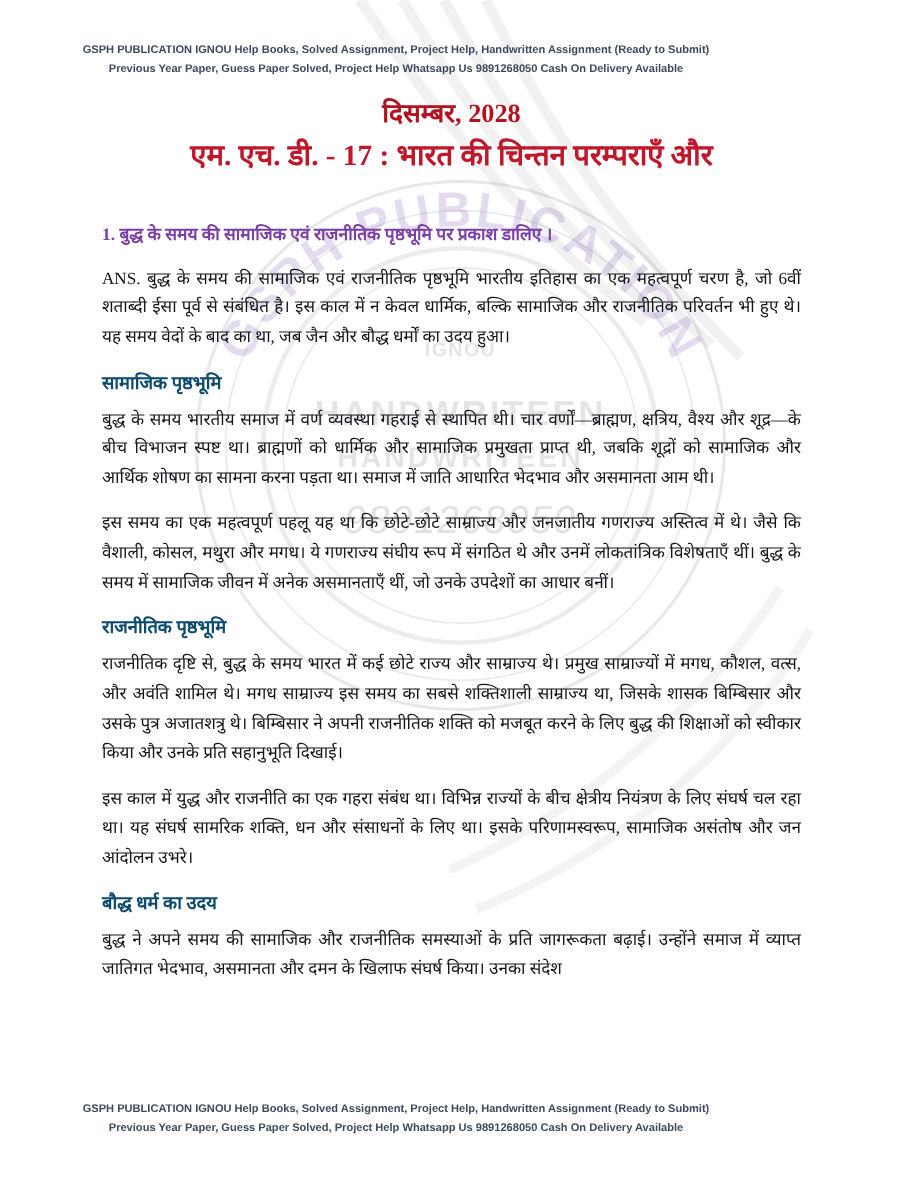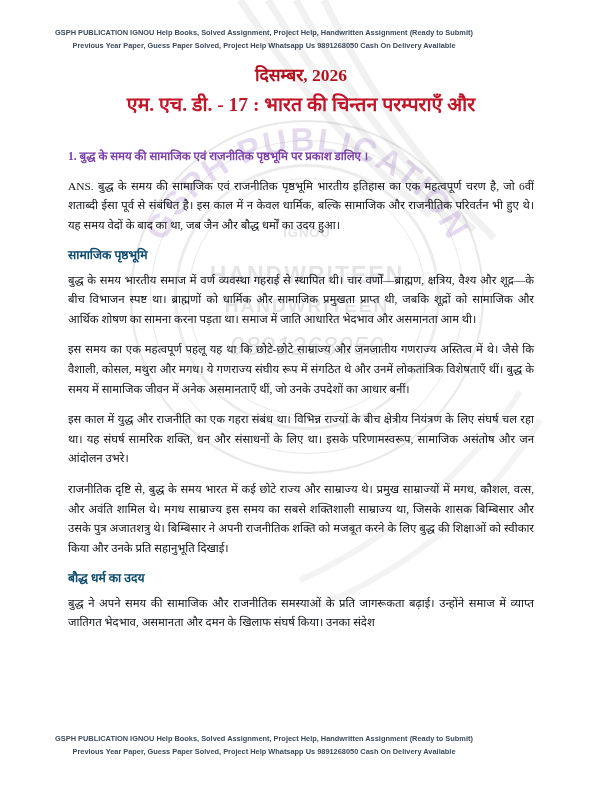--- a/index.html
+++ b/index.html
@@ -193,34 +193,35 @@
     </div>
   </div>
 
   <div class="runner header">
     <div>GSPH PUBLICATION IGNOU Help Books, Solved Assignment, Project Help, Handwritten Assignment (Ready to Submit)</div>
     <div>Previous Year Paper, Guess Paper Solved, Project Help Whatsapp Us 9891268050 Cash On Delivery Available</div>
   </div>
 
   <div class="content">
 
-    <div class="doc-date">दिसम्बर, 2026</div>
+    <div class="doc-date">दिसम्बर, 2028</div>
 
     <div class="doc-title">एम. एच. डी. - 17 : भारत की चिन्तन परम्पराएँ और</div>
 
     <div class="question">1. बुद्ध के समय की सामाजिक एवं राजनीतिक पृष्ठभूमि पर प्रकाश डालिए ।</div>
 
     <div class="para">ANS. बुद्ध के समय की सामाजिक एवं राजनीतिक पृष्ठभूमि भारतीय इतिहास का एक महत्वपूर्ण चरण है, जो 6वीं शताब्दी ईसा पूर्व से संबंधित है। इस काल में न केवल धार्मिक, बल्कि सामाजिक और राजनीतिक परिवर्तन भी हुए थे। यह समय वेदों के बाद का था, जब जैन और बौद्ध धर्मों का उदय हुआ।</div>
 
     <div class="section-head">सामाजिक पृष्ठभूमि</div>
     <div class="para">बुद्ध के समय भारतीय समाज में वर्ण व्यवस्था गहराई से स्थापित थी। चार वर्णों—ब्राह्मण, क्षत्रिय, वैश्य और शूद्र—के बीच विभाजन स्पष्ट था। ब्राह्मणों को धार्मिक और सामाजिक प्रमुखता प्राप्त थी, जबकि शूद्रों को सामाजिक और आर्थिक शोषण का सामना करना पड़ता था। समाज में जाति आधारित भेदभाव और असमानता आम थी।</div>
     <div class="para">इस समय का एक महत्वपूर्ण पहलू यह था कि छोटे-छोटे साम्राज्य और जनजातीय गणराज्य अस्तित्व में थे। जैसे कि वैशाली, कोसल, मथुरा और मगध। ये गणराज्य संघीय रूप में संगठित थे और उनमें लोकतांत्रिक विशेषताएँ थीं। बुद्ध के समय में सामाजिक जीवन में अनेक असमानताएँ थीं, जो उनके उपदेशों का आधार बनीं।</div>
 
+    <div class="section-head">राजनीतिक पृष्ठभूमि</div>
+    <div class="para">राजनीतिक दृष्टि से, बुद्ध के समय भारत में कई छोटे राज्य और साम्राज्य थे। प्रमुख साम्राज्यों में मगध, कौशल, वत्स, और अवंति शामिल थे। मगध साम्राज्य इस समय का सबसे शक्तिशाली साम्राज्य था, जिसके शासक बिम्बिसार और उसके पुत्र अजातशत्रु थे। बिम्बिसार ने अपनी राजनीतिक शक्ति को मजबूत करने के लिए बुद्ध की शिक्षाओं को स्वीकार किया और उनके प्रति सहानुभूति दिखाई।</div>
     <div class="para">इस काल में युद्ध और राजनीति का एक गहरा संबंध था। विभिन्न राज्यों के बीच क्षेत्रीय नियंत्रण के लिए संघर्ष चल रहा था। यह संघर्ष सामरिक शक्ति, धन और संसाधनों के लिए था। इसके परिणामस्वरूप, सामाजिक असंतोष और जन आंदोलन उभरे।</div>
-    <div class="para">राजनीतिक दृष्टि से, बुद्ध के समय भारत में कई छोटे राज्य और साम्राज्य थे। प्रमुख साम्राज्यों में मगध, कौशल, वत्स, और अवंति शामिल थे। मगध साम्राज्य इस समय का सबसे शक्तिशाली साम्राज्य था, जिसके शासक बिम्बिसार और उसके पुत्र अजातशत्रु थे। बिम्बिसार ने अपनी राजनीतिक शक्ति को मजबूत करने के लिए बुद्ध की शिक्षाओं को स्वीकार किया और उनके प्रति सहानुभूति दिखाई।</div>
 
     <div class="section-head">बौद्ध धर्म का उदय</div>
     <div class="para tight">बुद्ध ने अपने समय की सामाजिक और राजनीतिक समस्याओं के प्रति जागरूकता बढ़ाई। उन्होंने समाज में व्याप्त जातिगत भेदभाव, असमानता और दमन के खिलाफ संघर्ष किया। उनका संदेश</div>
 
   </div>
 
   <div class="runner footer">
     <div>GSPH PUBLICATION IGNOU Help Books, Solved Assignment, Project Help, Handwritten Assignment (Ready to Submit)</div>
     <div>Previous Year Paper, Guess Paper Solved, Project Help Whatsapp Us 9891268050 Cash On Delivery Available</div>
   </div>

